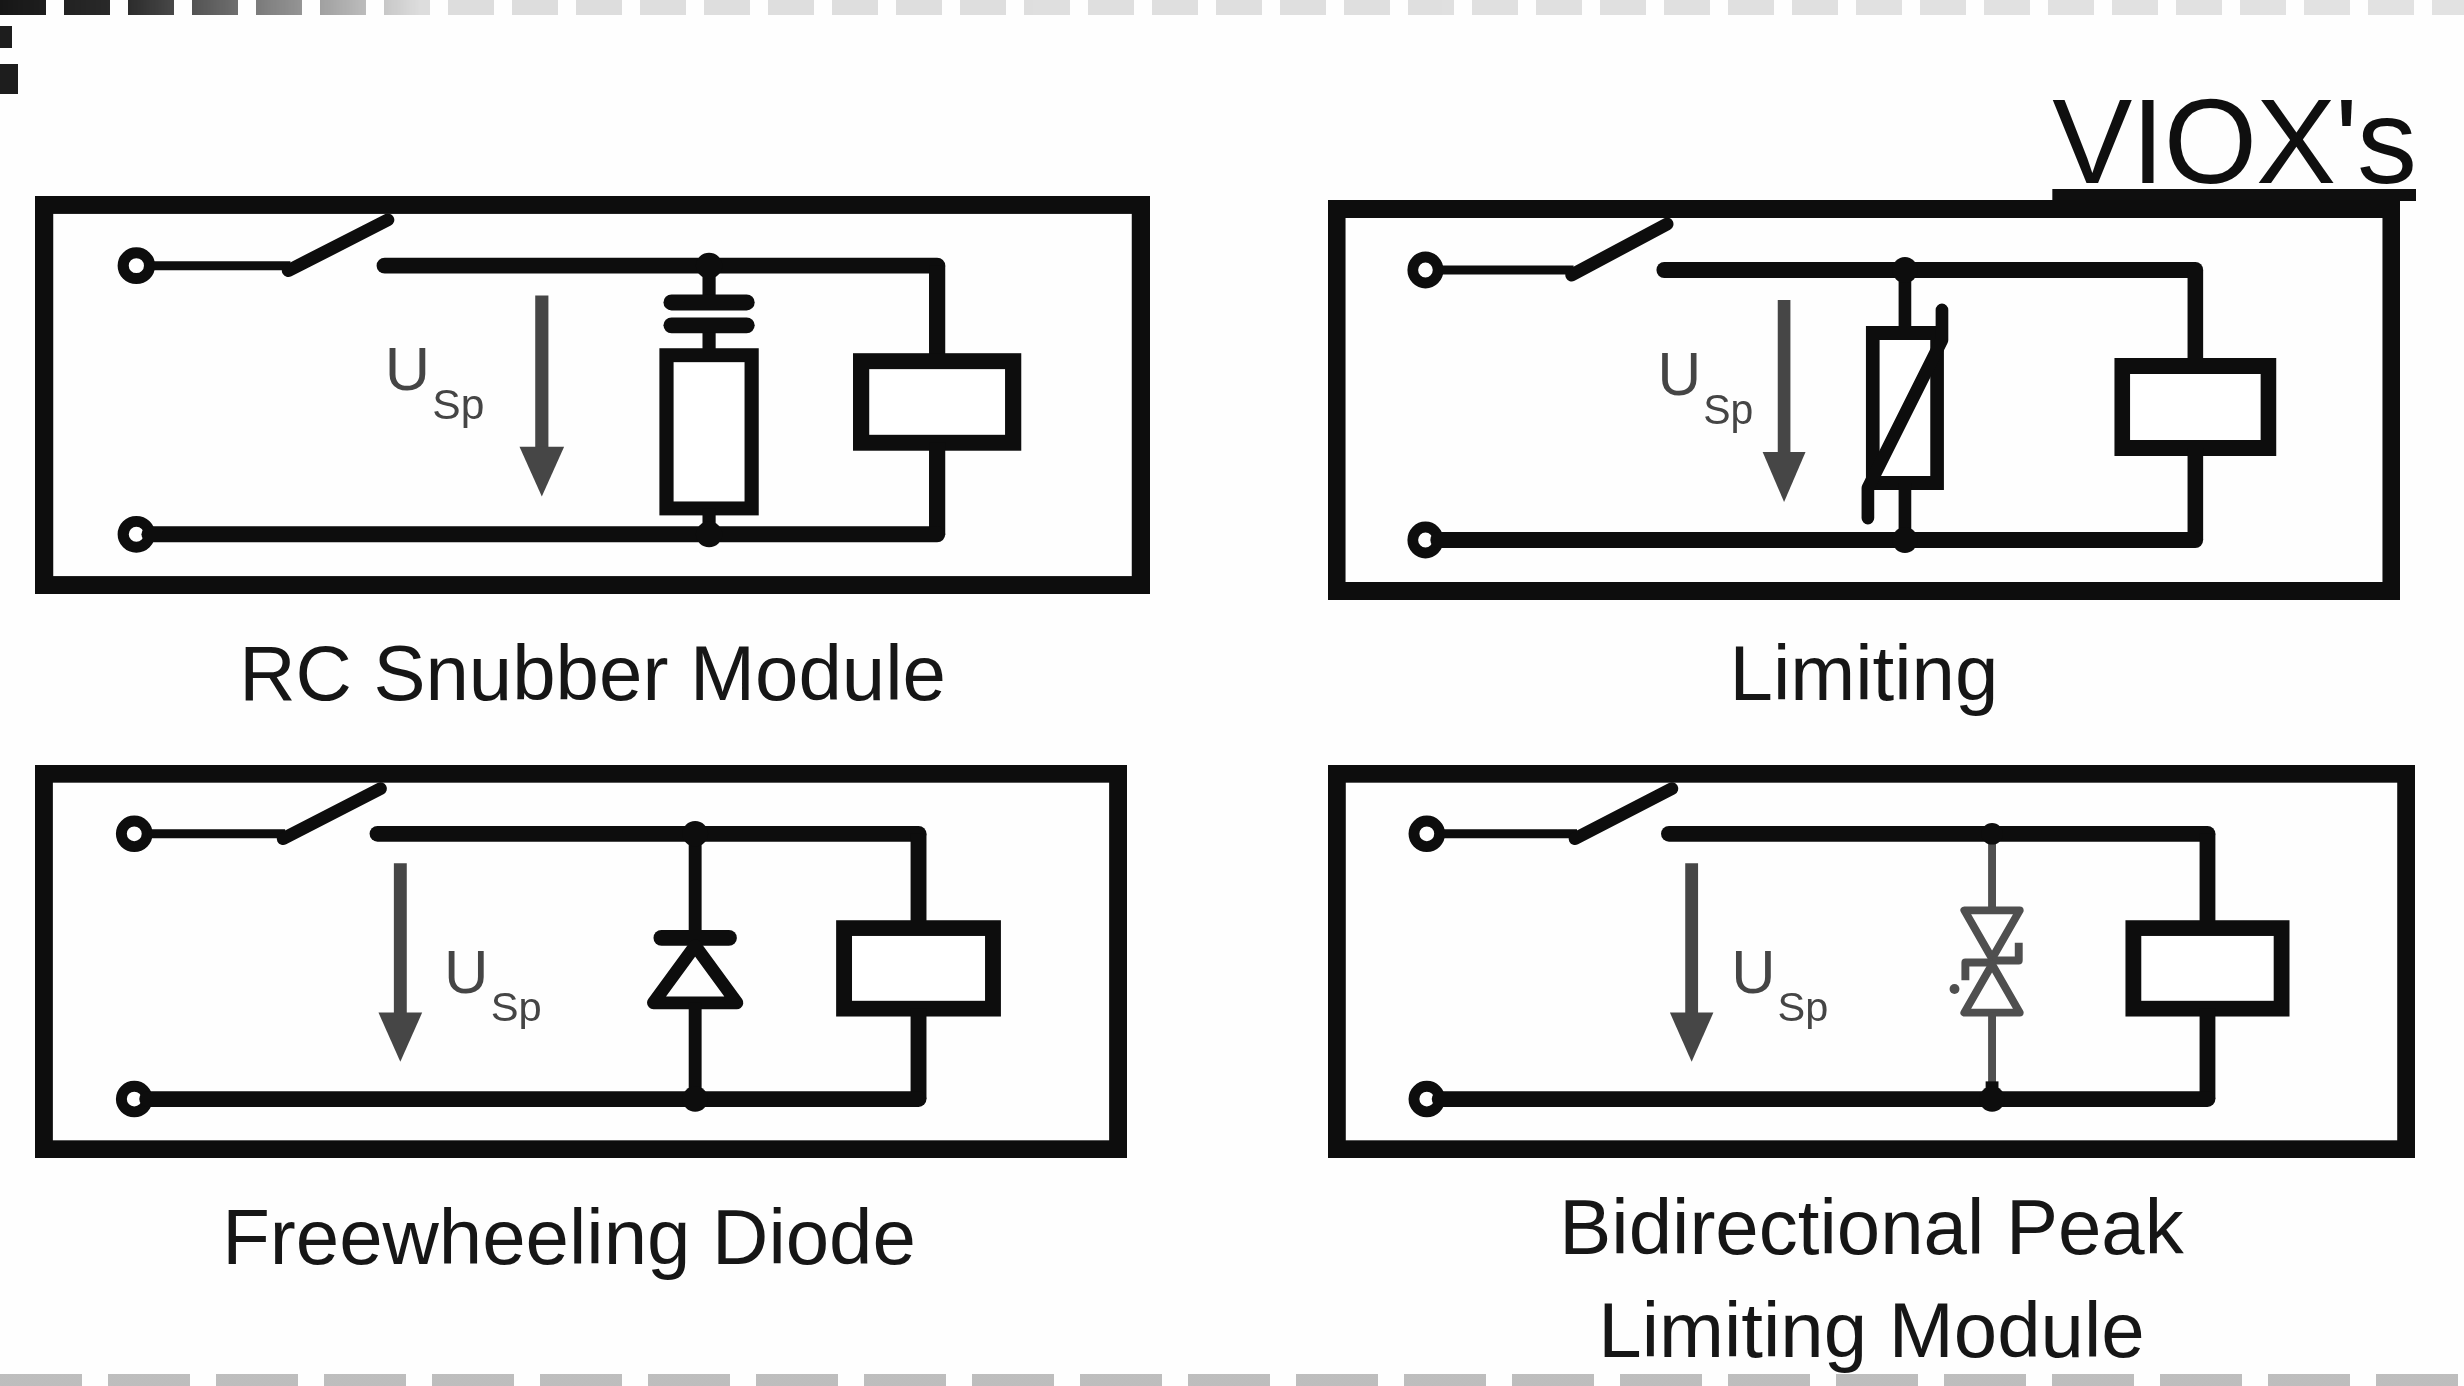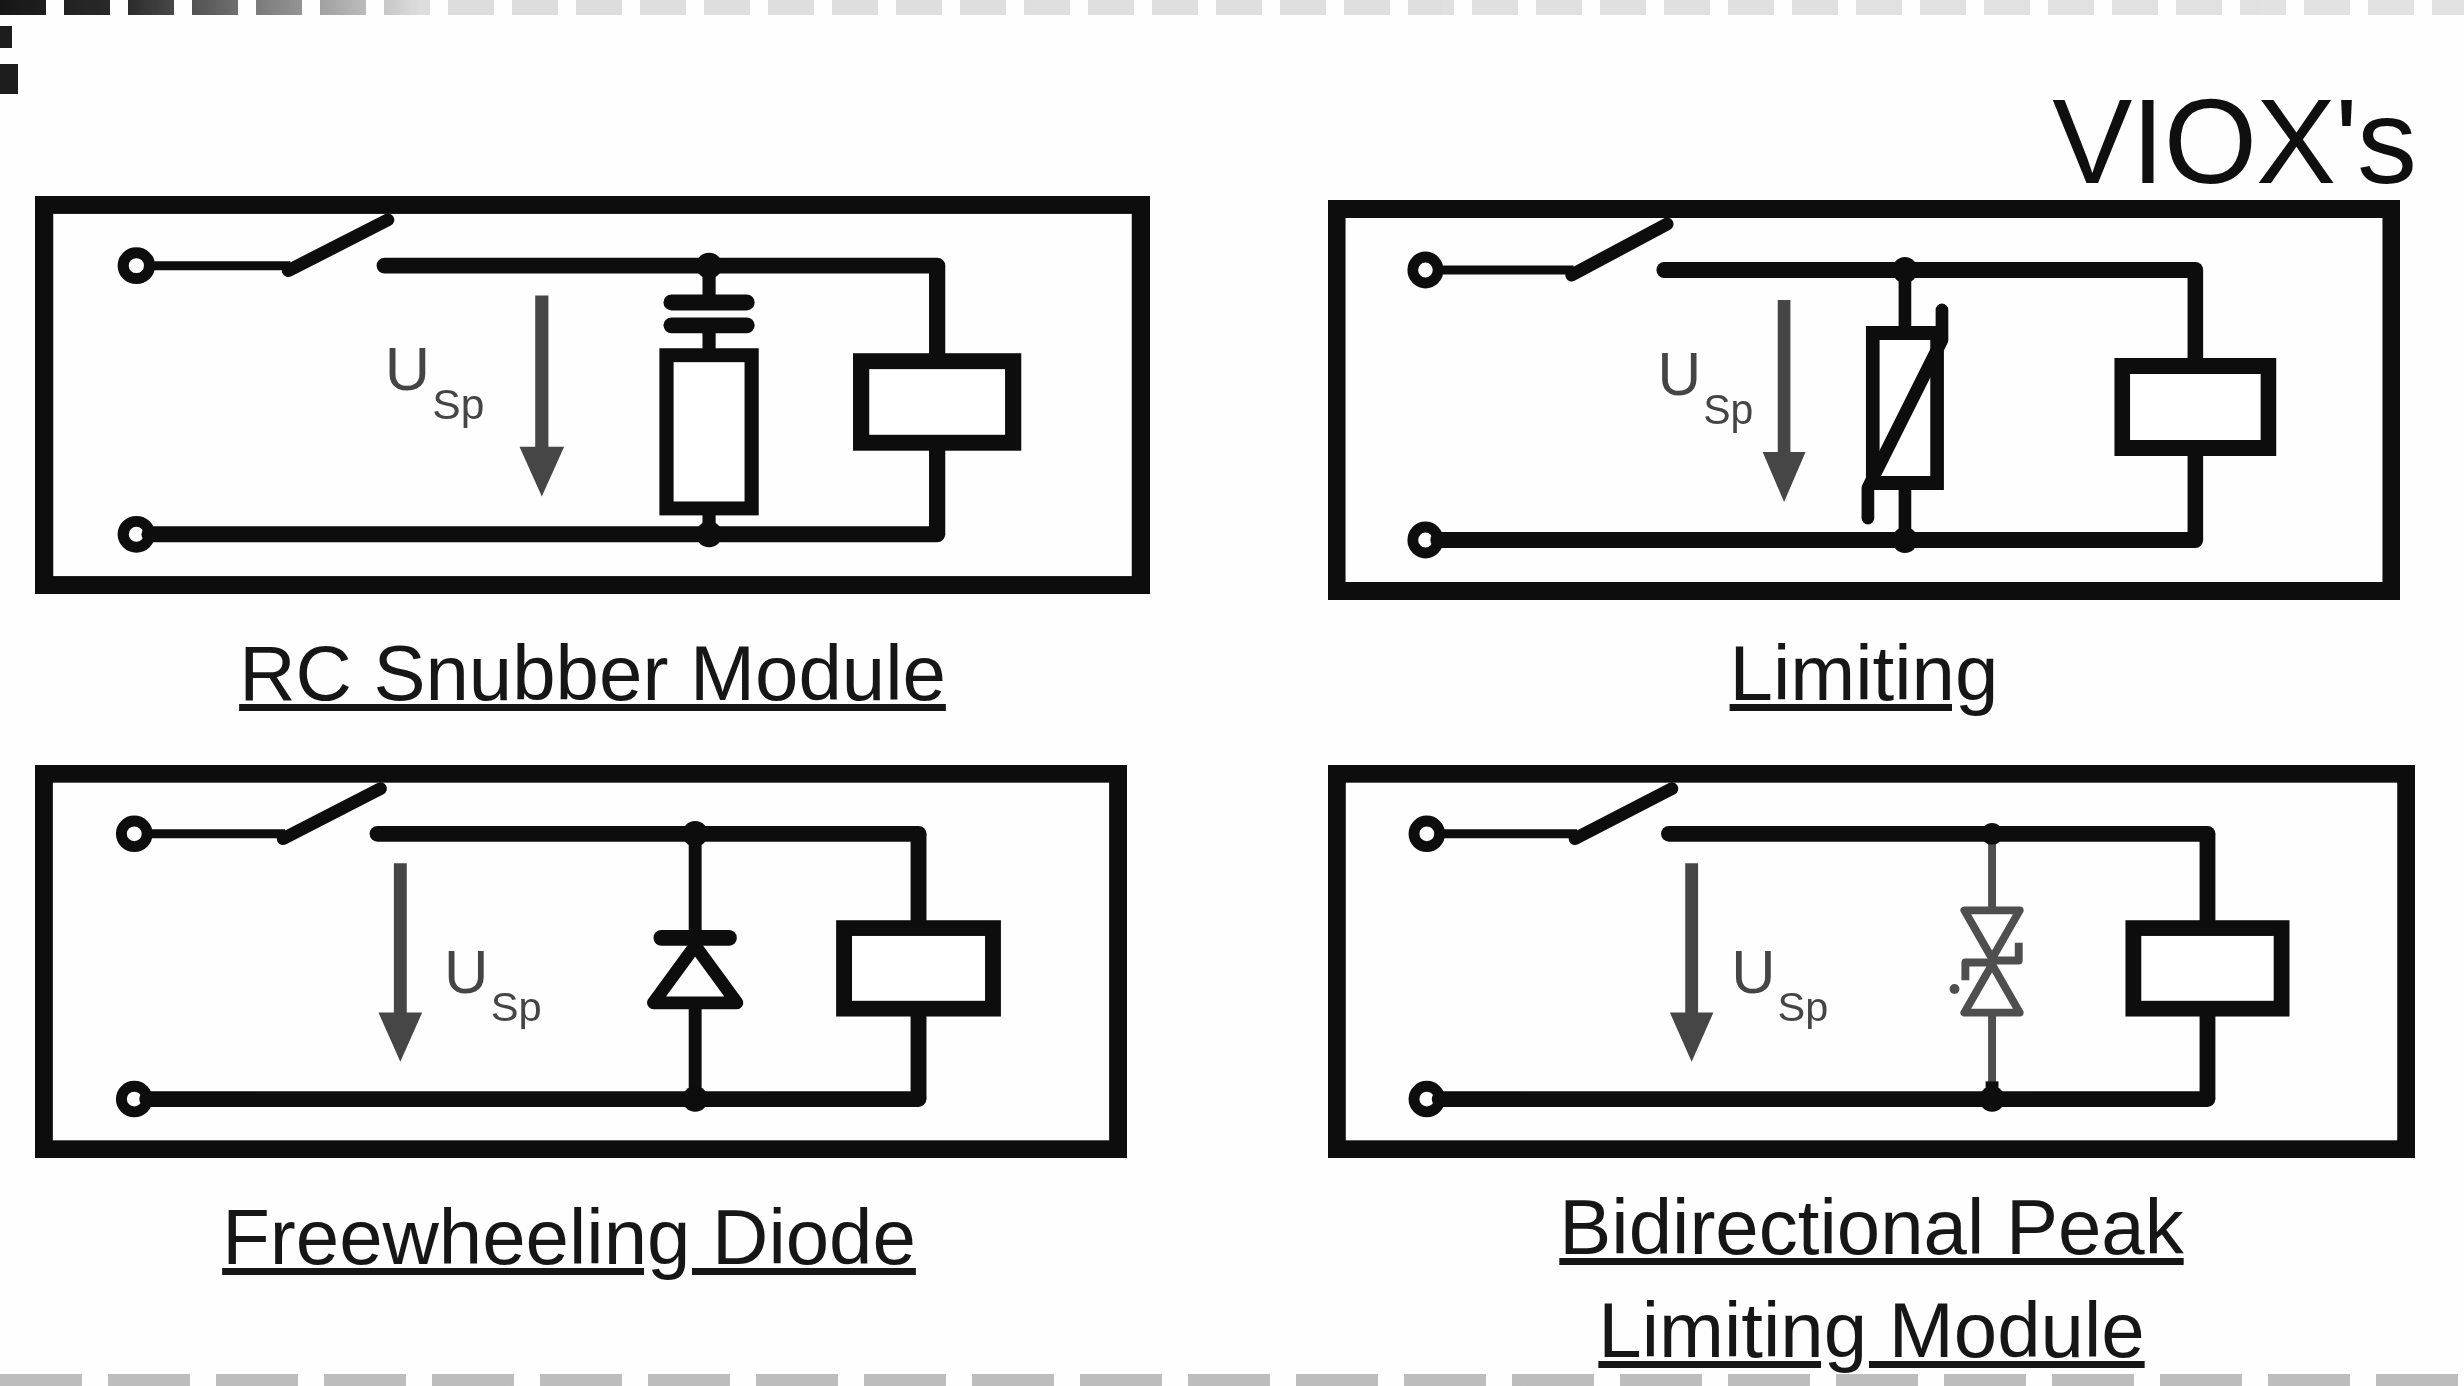--- a/index.html
+++ b/index.html
@@ -7,24 +7,24 @@
          font-family:"Liberation Sans",sans-serif;}
   
   .edge-top{position:absolute;left:0;top:0;width:100%;height:15px;
     background:repeating-linear-gradient(90deg,#161616 0 46px,transparent 46px 64px);
     -webkit-mask:linear-gradient(90deg,rgba(0,0,0,1) 0,rgba(0,0,0,.9) 130px,rgba(0,0,0,.14) 420px,rgba(0,0,0,.12) 100%);
             mask:linear-gradient(90deg,rgba(0,0,0,1) 0,rgba(0,0,0,.9) 130px,rgba(0,0,0,.14) 420px,rgba(0,0,0,.12) 100%);}
   .edge-bottom{position:absolute;left:0;top:1374px;width:100%;height:12px;
     background:repeating-linear-gradient(90deg,rgba(22,22,22,.28) 0 82px,transparent 82px 108px);}
   .edge-left-mark1{position:absolute;left:0;top:26px;width:12px;height:22px;background:#1d1d1d;}
   .edge-left-mark2{position:absolute;left:0;top:64px;width:18px;height:30px;background:#1d1d1d;}
-  .title{position:absolute;top:72px;right:48px;font-size:120px;color:#0f0f0f;letter-spacing:-1px;}
+  .title{position:absolute;top:72px;right:48px;font-size:120px;color:#0f0f0f;letter-spacing:-1px;text-decoration:underline;}
   .panel{position:absolute;margin:0;}
   .panel svg{width:100%;height:100%;display:block;}
-  .caption{position:absolute;text-align:center;color:#161616;font-size:78px;line-height:1.32;text-decoration:underline;}
+  .caption{position:absolute;text-align:center;color:#161616;font-size:78px;line-height:1.32;}
   .caption span{display:block;}
   
   .frame{fill:none;stroke:#0d0d0d;stroke-width:18;}
   .term{fill:#ffffff;stroke:#0d0d0d;stroke-width:11;}
   .w9{stroke:#0d0d0d;stroke-width:9;fill:none;}
   .w13{stroke:#0d0d0d;stroke-width:13;fill:none;}
   .w16{stroke:#0d0d0d;stroke-width:16;fill:none;}
   .cap{stroke-linecap:round;}
   .blade{stroke:#0d0d0d;stroke-width:13;stroke-linecap:round;}
   .load{fill:#ffffff;stroke:#0d0d0d;stroke-width:16;}

